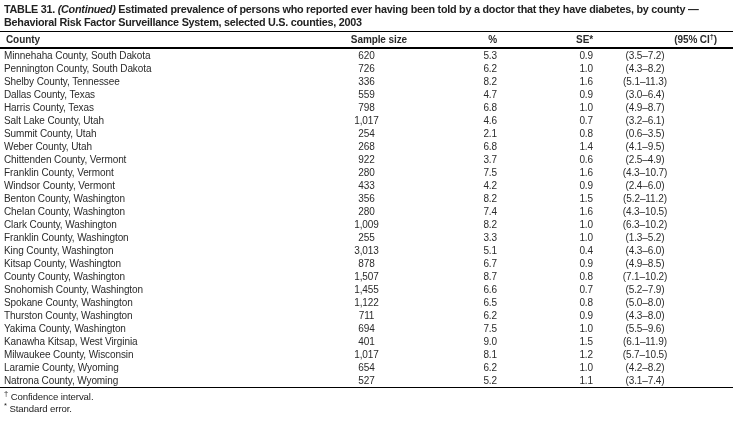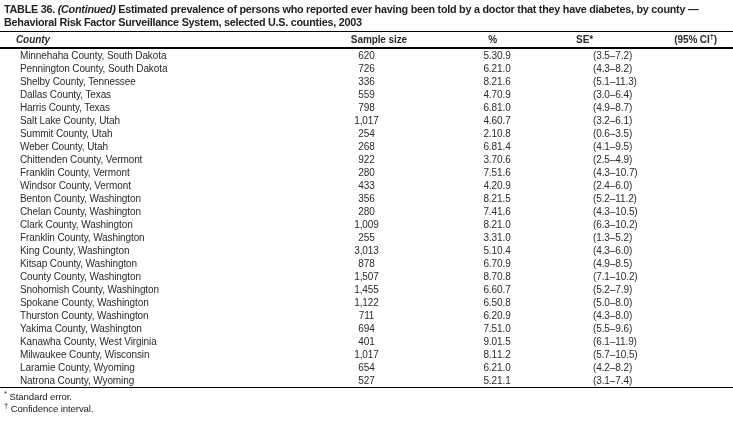--- a/index.html
+++ b/index.html
@@ -42,58 +42,58 @@
     border-top: 1px solid #000000;
     border-bottom: 2px solid #000000;
     font-size: 10px;
     font-weight: bold;
     height: 15px;
     padding: 0;
     vertical-align: middle;
     white-space: nowrap;
     letter-spacing: -0.1px;
   }
-  th.c-county { text-align: left; padding-left: 16px; font-style: italic; }
+  th.c-county { text-align: left; padding-left: 6px; }
   th.c-num { text-align: right; }
   th.c-ci  { padding-right: 16px; }
   sup {
     font-size: 7.5px;
     line-height: 0;
     vertical-align: super;
   }
   tbody td {
     font-size: 10px;
     line-height: 11px;
     height: 13px;
     padding: 0;
     vertical-align: middle;
     white-space: nowrap;
     letter-spacing: -0.1px;
   }
-  td.c-county { text-align: left; padding-left: 20px; }
+  td.c-county { text-align: left; padding-left: 4px; }
   td.c-n   { text-align: center; padding-right: 14px; }
   td.c-pct { text-align: right; }
-  td.c-se  { text-align: left; }
-  td.c-ci  { text-align: left; padding-right: 36px; }
+  td.c-se  { text-align: right; }
+  td.c-ci  { text-align: center; padding-right: 36px; }
   tbody tr:last-child td { border-bottom: 1px solid #000000; }
   .footnotes {
     padding: 3px 0 0 4px;
     font-size: 9.6px;
     line-height: 11.5px;
     color: #222222;
     letter-spacing: -0.1px;
   }
   .footnotes p { margin: 0; }
 </style>
 </head>
 <body>
 
 <div class="page">
 
-  <p class="title"><span class="t-label">TABLE 36.</span> <span class="t-cont">(Continued)</span> <span class="t-text">Estimated prevalence of persons who reported ever having been told by a doctor that they have diabetes, by county — Behavioral Risk Factor Surveillance System, selected U.S. counties, 2003</span></p>
+  <p class="title"><span class="t-label">TABLE 31.</span> <span class="t-cont">(Continued)</span> <span class="t-text">Estimated prevalence of persons who reported ever having been told by a doctor that they have diabetes, by county — Behavioral Risk Factor Surveillance System, selected U.S. counties, 2003</span></p>
 
   <table>
     <colgroup>
       <col class="w-county">
       <col class="w-n">
       <col class="w-pct">
       <col class="w-se">
       <col class="w-ci">
     </colgroup>
     <thead>
@@ -277,21 +277,21 @@
 
     <tr>
       <td class="c-county">Yakima County, Washington</td>
       <td class="c-n">694</td>
       <td class="c-pct">7.5</td>
       <td class="c-se">1.0</td>
       <td class="c-ci">(5.5–9.6)</td>
     </tr>
 
     <tr>
-      <td class="c-county">Kanawha County, West Virginia</td>
+      <td class="c-county">Kanawha Kitsap, West Virginia</td>
       <td class="c-n">401</td>
       <td class="c-pct">9.0</td>
       <td class="c-se">1.5</td>
       <td class="c-ci">(6.1–11.9)</td>
     </tr>
 
     <tr>
       <td class="c-county">Milwaukee County, Wisconsin</td>
       <td class="c-n">1,017</td>
       <td class="c-pct">8.1</td>
@@ -311,17 +311,17 @@
       <td class="c-county">Natrona County, Wyoming</td>
       <td class="c-n">527</td>
       <td class="c-pct">5.2</td>
       <td class="c-se">1.1</td>
       <td class="c-ci">(3.1–7.4)</td>
     </tr>
   </tbody>
   </table>
 
   <div class="footnotes">
+    <p><sup>†</sup> <span>Confidence interval.</span></p>
     <p><sup>*</sup> <span>Standard error.</span></p>
-    <p><sup>†</sup> <span>Confidence interval.</span></p>
   </div>
 
 </div>
 
 </body></html>

